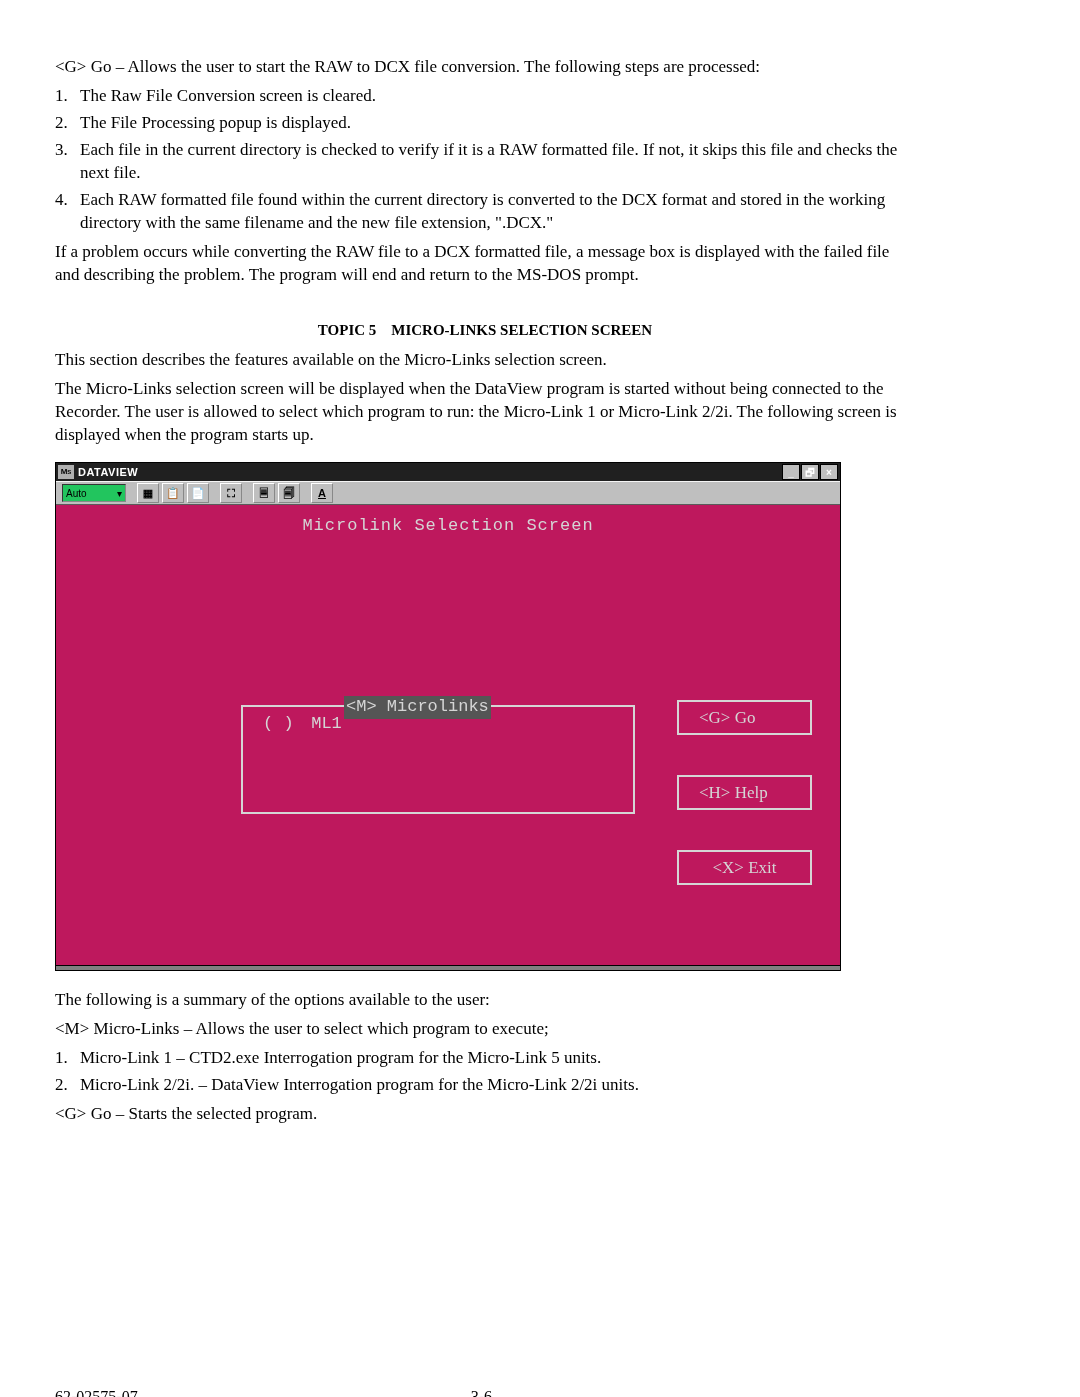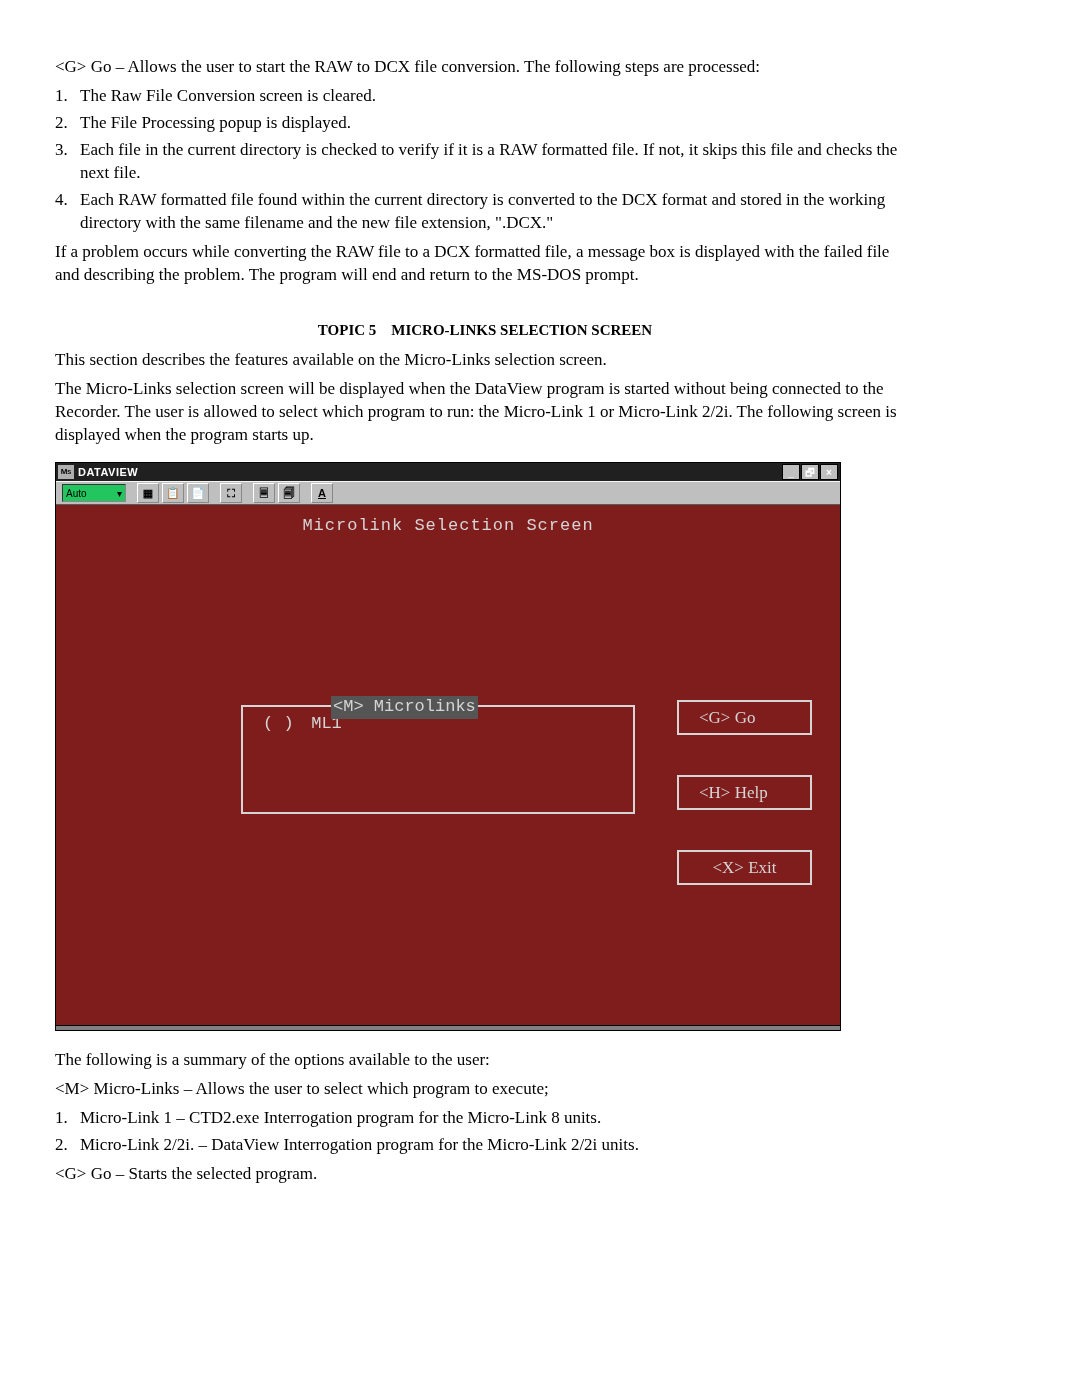--- a/index.html
+++ b/index.html
@@ -77,44 +77,44 @@
     width: 20px; height: 18px;
     border: 1px solid #888;
     border-top-color:#fff;border-left-color:#fff;
     background:#bfbfbf;
     display:flex;align-items:center;justify-content:center;
     font-size:11px;font-weight:bold;
   }
   .toolbar .sep { width:5px; }
 
   .dosarea {
-    background: #7f1d1d;
+    background: #be185d;
     color: #d5d5d5;
     font-family: 'Courier New', monospace;
     font-size: 17px;
     padding: 10px 8px 22px 8px;
     position: relative;
-    height: 520px;
+    height: 460px;
     box-sizing: border-box;
   }
   .dos-title { text-align: center; letter-spacing: 1px; }
 
   .box {
     position: absolute;
     border: 2px solid #d5d5d5;
   }
   .box-label {
     position: absolute;
     top: -11px;
     background: #555;
     padding: 0 2px;
     white-space: nowrap;
   }
   .mbox { top: 200px; left: 185px; width: 390px; height: 105px; }
-  .mbox .box-label { left: 88px; }
+  .mbox .box-label { left: 101px; }
   .mbox .opt { margin: 6px 0 0 20px; }
   .mbox .opt span.sel { display:inline-block; width:38px; }
   .mbox .opt .selbox { display:inline-block; border:1px solid #d5d5d5; padding:0 4px; margin-left:-5px;}
 
   .btn { position:absolute; right:28px; width:135px; height:35px; border:2px double #d5d5d5; padding:5px 20px; box-sizing:border-box;font-family:Liberation Serif, serif;}
   .btn-go   { top: 195px; }
   .btn-help { top: 270px; }
   .btn-exit { top: 345px; text-align: center; }
 
   .helpbox { position:absolute; bottom: 26px; left: 10px; right: 10px; height: 26px; border:1px solid #d5d5d5;}
@@ -201,21 +201,21 @@
 
   </div>
   <div class="statusbar"></div>
 </div>
 
 <p style="margin-top:18px;">The following is a summary of the options available to the user:</p>
 <p>&lt;M&gt; Micro-Links – Allows the user to select which program to execute;</p>
 
 <div class="list-item">
   <div class="list-num">1.</div>
-  <div class="list-body">Micro-Link 1 – CTD2.exe Interrogation program for the Micro-Link 8 units.</div>
+  <div class="list-body">Micro-Link 1 – CTD2.exe Interrogation program for the Micro-Link 5 units.</div>
 </div>
 <div class="list-item">
   <div class="list-num">2.</div>
   <div class="list-body">Micro-Link 2/2i. – DataView Interrogation program for the Micro-Link 2/2i units.</div>
 </div>
 
 <p>&lt;G&gt; Go – Starts the selected program.</p>
 
 <div class="footer">
   <span>62-02575-07</span>

